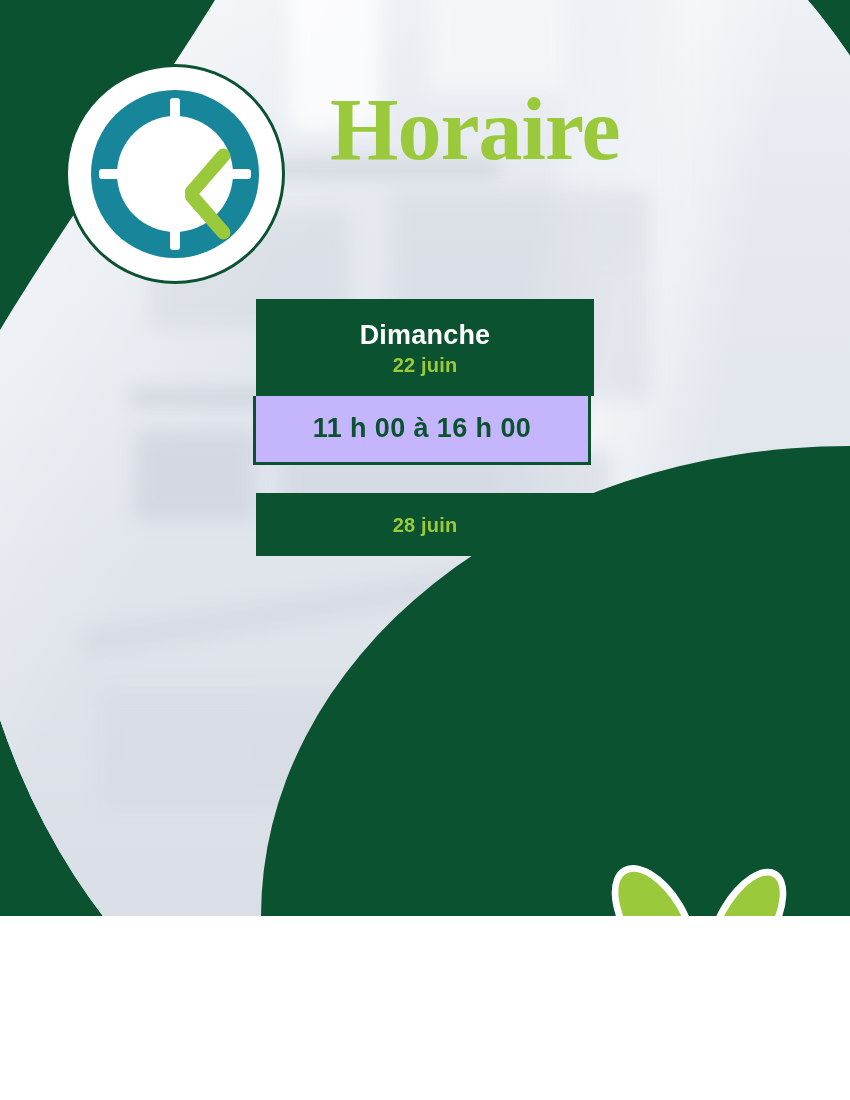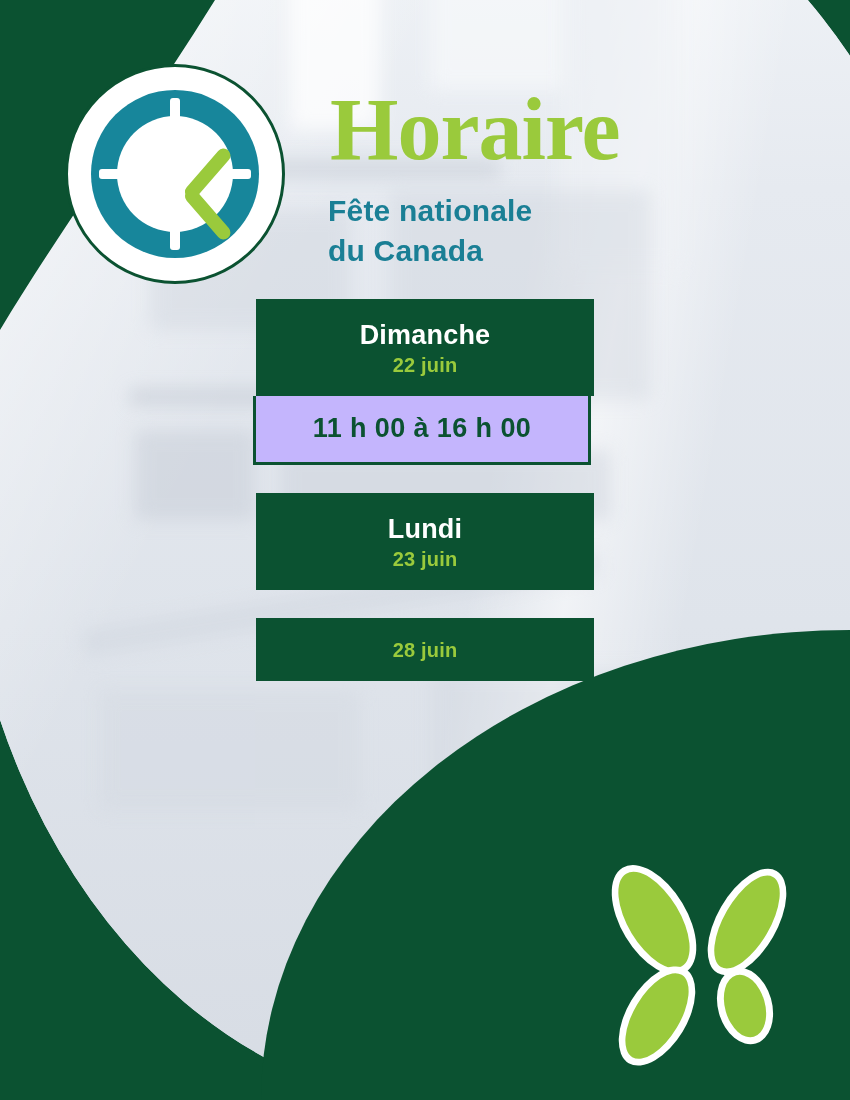--- a/index.html
+++ b/index.html
@@ -3,21 +3,21 @@
 <meta charset="utf-8">
 <style>
   * { margin:0; padding:0; box-sizing:border-box; }
   html, body {
     width:850px; height:1100px;
     font-family:"Liberation Sans", sans-serif;
     overflow:hidden;
   }
   #poster {
     position:relative;
-    width:850px; height:1100px;
+    width:850px; height:916px;
     background:#0B5231;
     overflow:hidden;
   }
 
   
   .photo-blob {
     position:absolute;
     left:-40px; top:-170px;
     width:1010px; height:1280px;
     border-radius:50% / 50%;
@@ -193,42 +193,34 @@
     <div class="clock-face"></div>
     <div class="tick tick-12"></div>
     <div class="tick tick-3"></div>
     <div class="tick tick-6"></div>
     <div class="tick tick-9"></div>
     <div class="hand hand-a"></div>
     <div class="hand hand-b"></div>
   </div>
 
   <div class="title">Horaire</div>
-  <div class="subtitle">
-    <div>Fête nationale</div>
-    <div>du Canada</div>
-  </div>
 
   <div class="cards">
 
     <div class="card">
       <div class="card-head">
         <div class="card-day">Dimanche</div>
         <div class="card-date">22 juin</div>
       </div>
       <div class="card-time-wrap">
         <div class="card-time">11 h 00 à 16 h 00</div>
       </div>
     </div>
 
     <div class="card">
-      <div class="card-head">
-        <div class="card-day">Lundi</div>
-        <div class="card-date">23 juin</div>
-      </div>
     </div>
 
     <div class="card">
       <div class="card-head">
         <div class="card-date">28 juin</div>
       </div>
     </div>
 
   </div>
 

